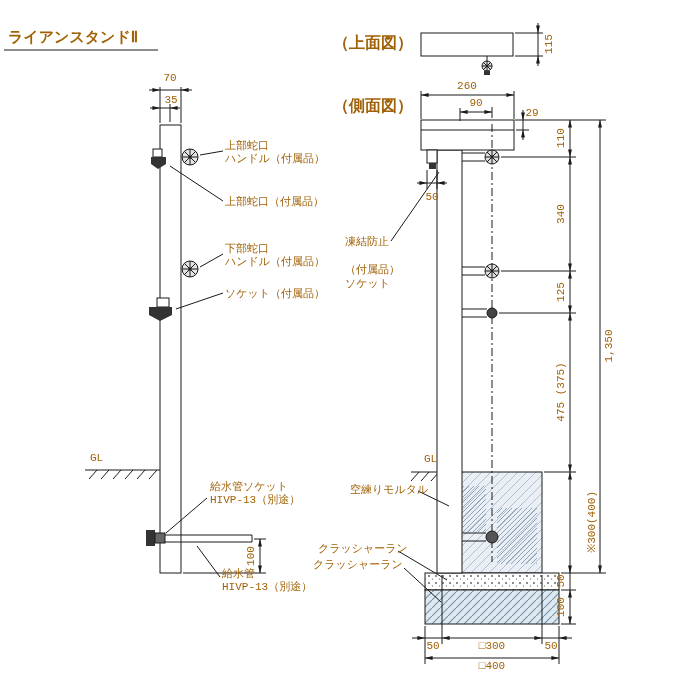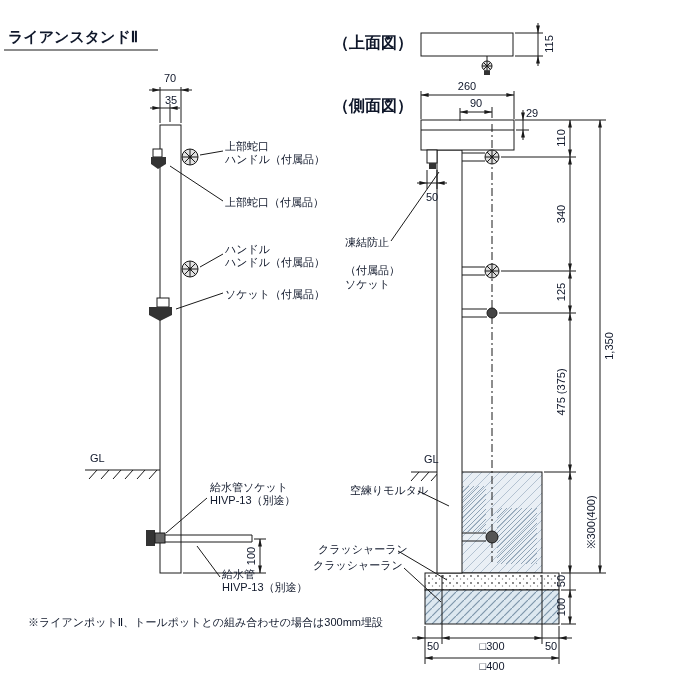--- a/index.html
+++ b/index.html
@@ -1,17 +1,17 @@
 <!DOCTYPE html>
 <html><head>
 <meta charset="utf-8">
 <style>
   html,body{margin:0;padding:0;background:#fff;}
   #stage{position:relative;width:700px;height:700px;background:#fff;overflow:hidden;
-         font-family:Liberation Sans, sans-serif;color:#0f172a;}
+         font-family:Liberation Mono, monospace;color:#a16207;}
   #linework{position:absolute;left:0;top:0;}
   .lb{position:absolute;white-space:nowrap;font-size:11px;line-height:1.2;}
   .hc{position:absolute;white-space:nowrap;font-size:11px;transform:translate(-50%,-50%);}
   .vt{position:absolute;white-space:nowrap;font-size:11px;transform:translate(-50%,-50%) rotate(-90deg);}
   .t15b{position:absolute;white-space:nowrap;font-size:15px;font-weight:bold;}
   .t14b{position:absolute;white-space:nowrap;font-size:16px;font-weight:bold;}
 </style>
 </head>
 <body>
 
@@ -273,24 +273,23 @@
 <div class="lb" style="left:318px;top:543px;">クラッシャーラン</div>
 <div class="lb" style="left:313px;top:559px;">クラッシャーラン</div>
 
 <div class="hc" style="left:170px;top:78px;">70</div>
 <div class="hc" style="left:171px;top:100px;">35</div>
 <div class="vt" style="left:251px;top:556px;">100</div>
 
 <div class="lb" style="left:225px;top:140px;">上部蛇口</div>
 <div class="lb" style="left:225px;top:153px;">ハンドル（付属品）</div>
 <div class="lb" style="left:225px;top:196px;">上部蛇口（付属品）</div>
-<div class="lb" style="left:225px;top:243px;">ハンドル</div>
+<div class="lb" style="left:225px;top:243px;">下部蛇口</div>
 <div class="lb" style="left:225px;top:256px;">ハンドル（付属品）</div>
 <div class="lb" style="left:225px;top:288px;">ソケット（付属品）</div>
 <div class="lb" style="left:90px;top:452px;">GL</div>
 <div class="lb" style="left:210px;top:481px;">給水管ソケット</div>
 <div class="lb" style="left:210px;top:494px;">HIVP-13（別途）</div>
 <div class="lb" style="left:222px;top:568px;">給水管</div>
 <div class="lb" style="left:222px;top:581px;">HIVP-13（別途）</div>
 
-<div class="lb" style="left:28px;top:616px;">※ライアンポットⅡ、トールポットとの組み合わせの場合は300mm埋設</div>
 
 </div>
 
 </body></html>

